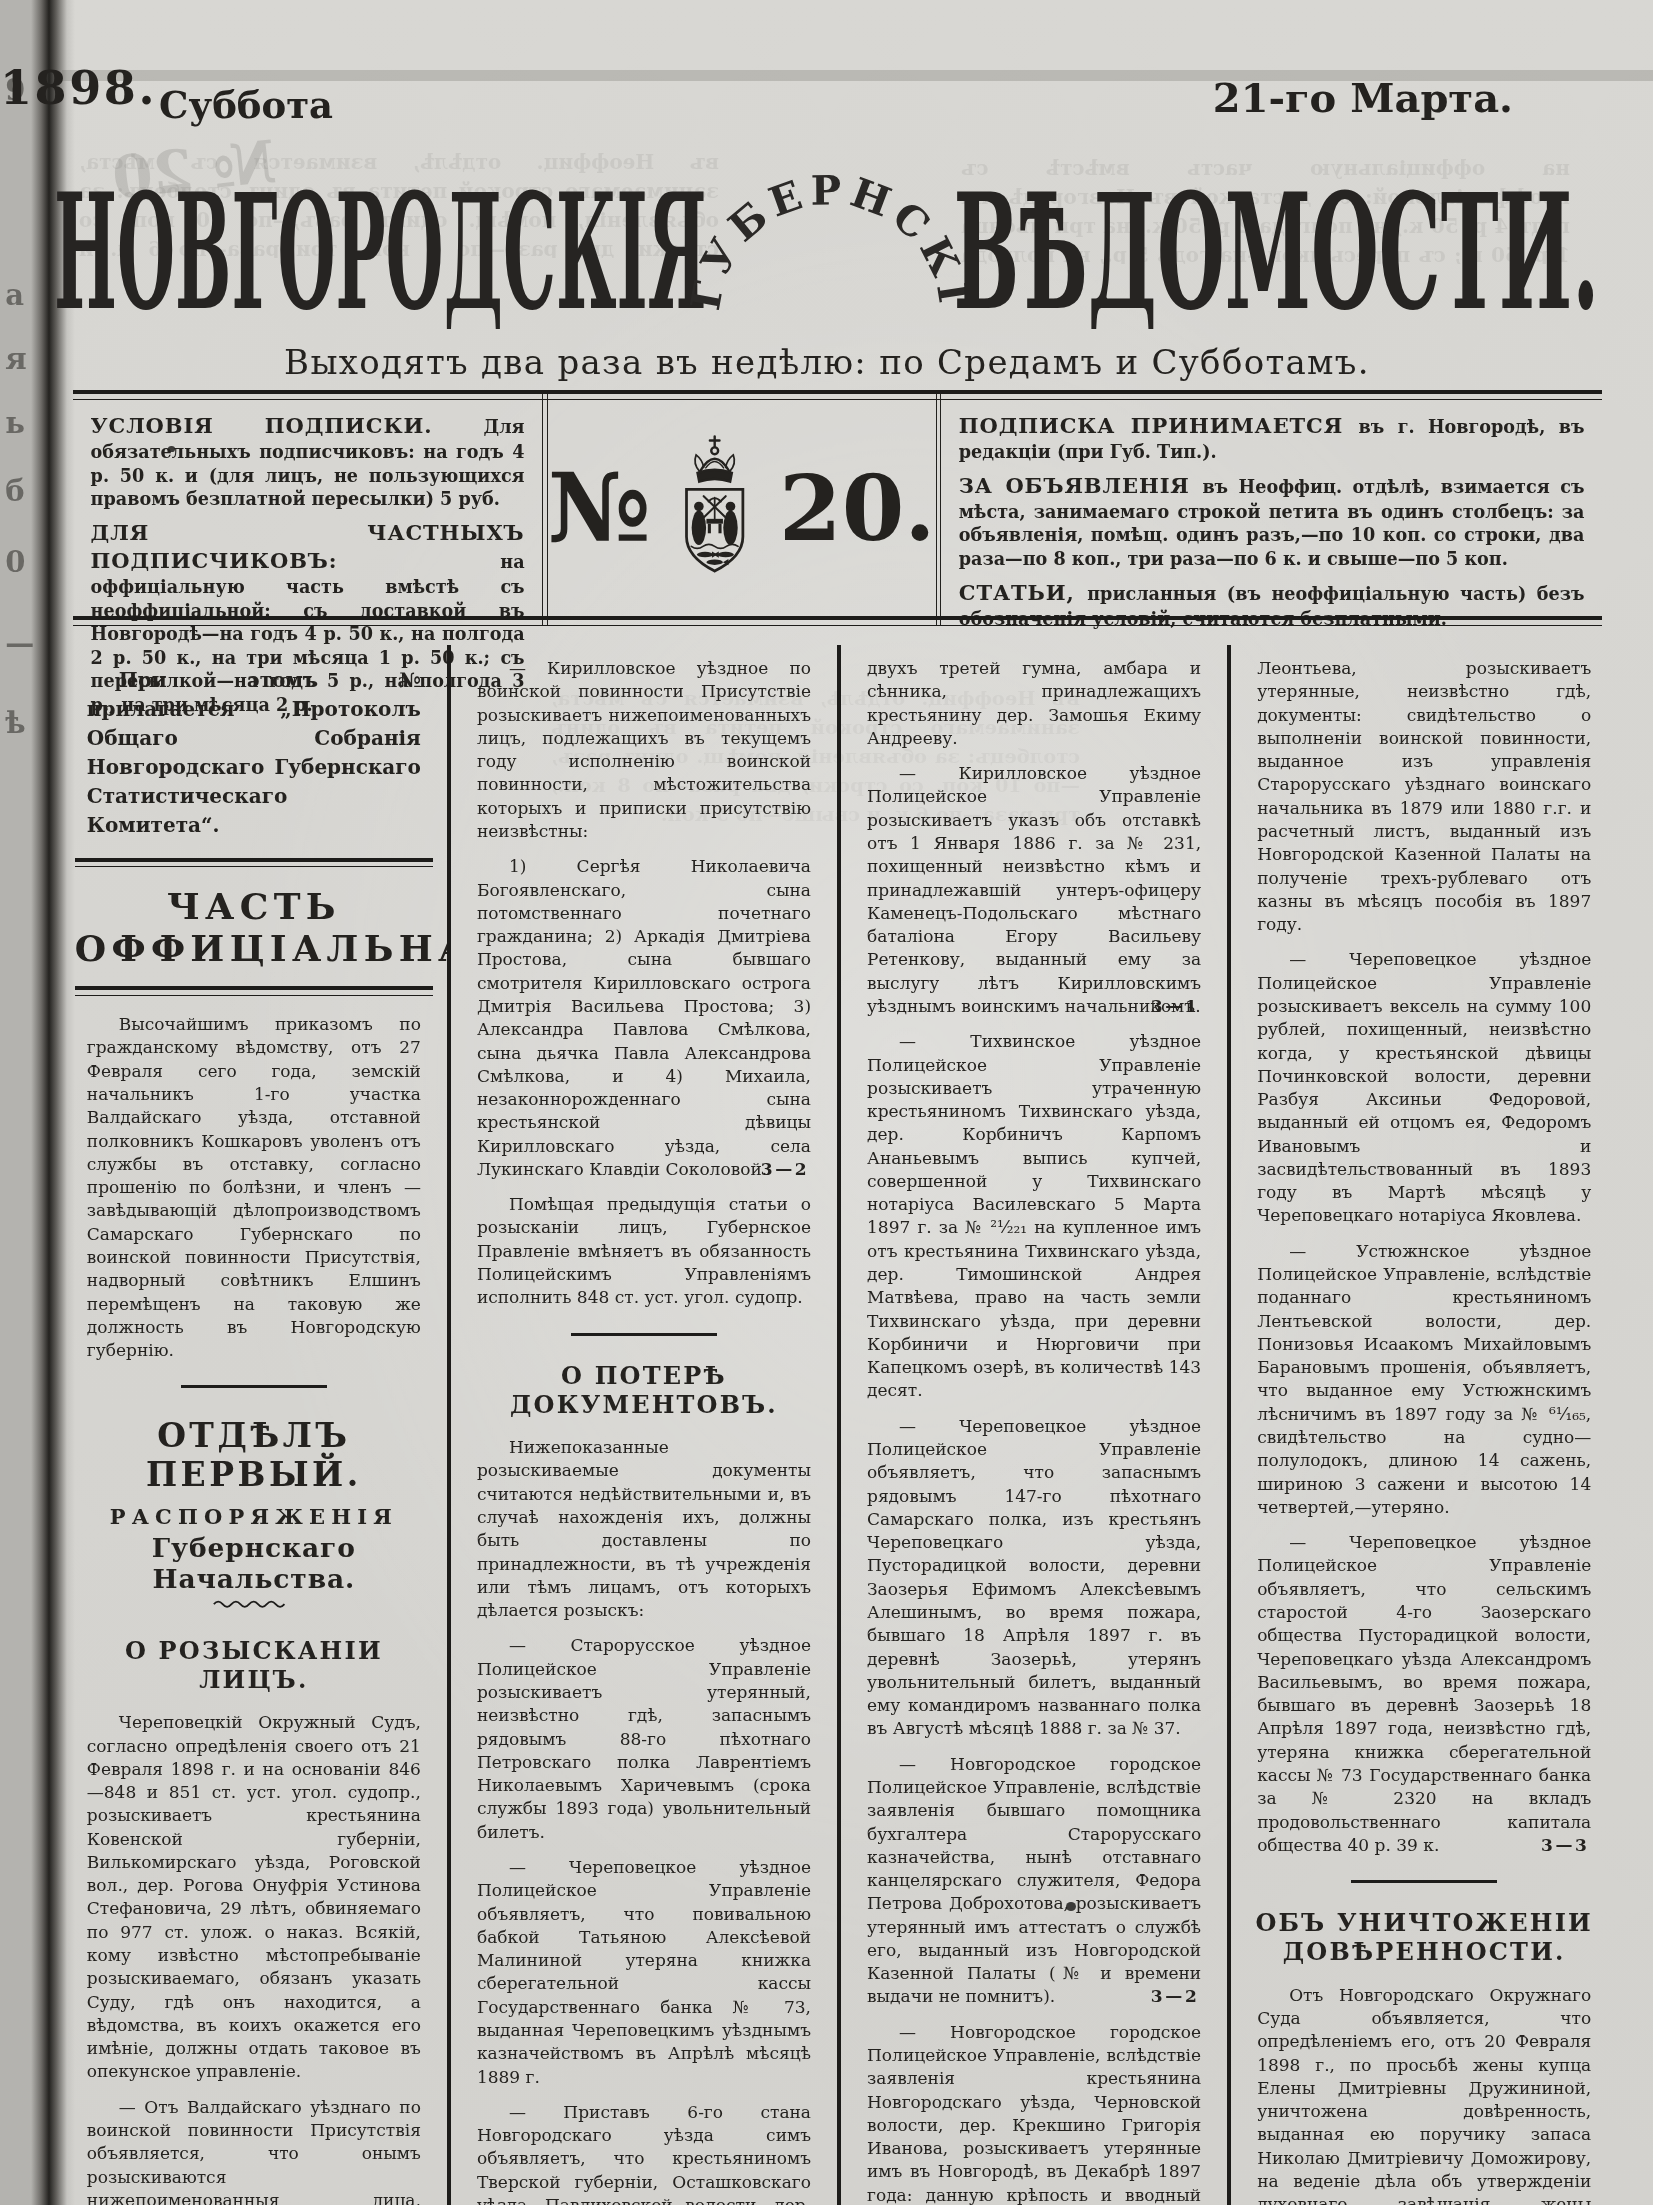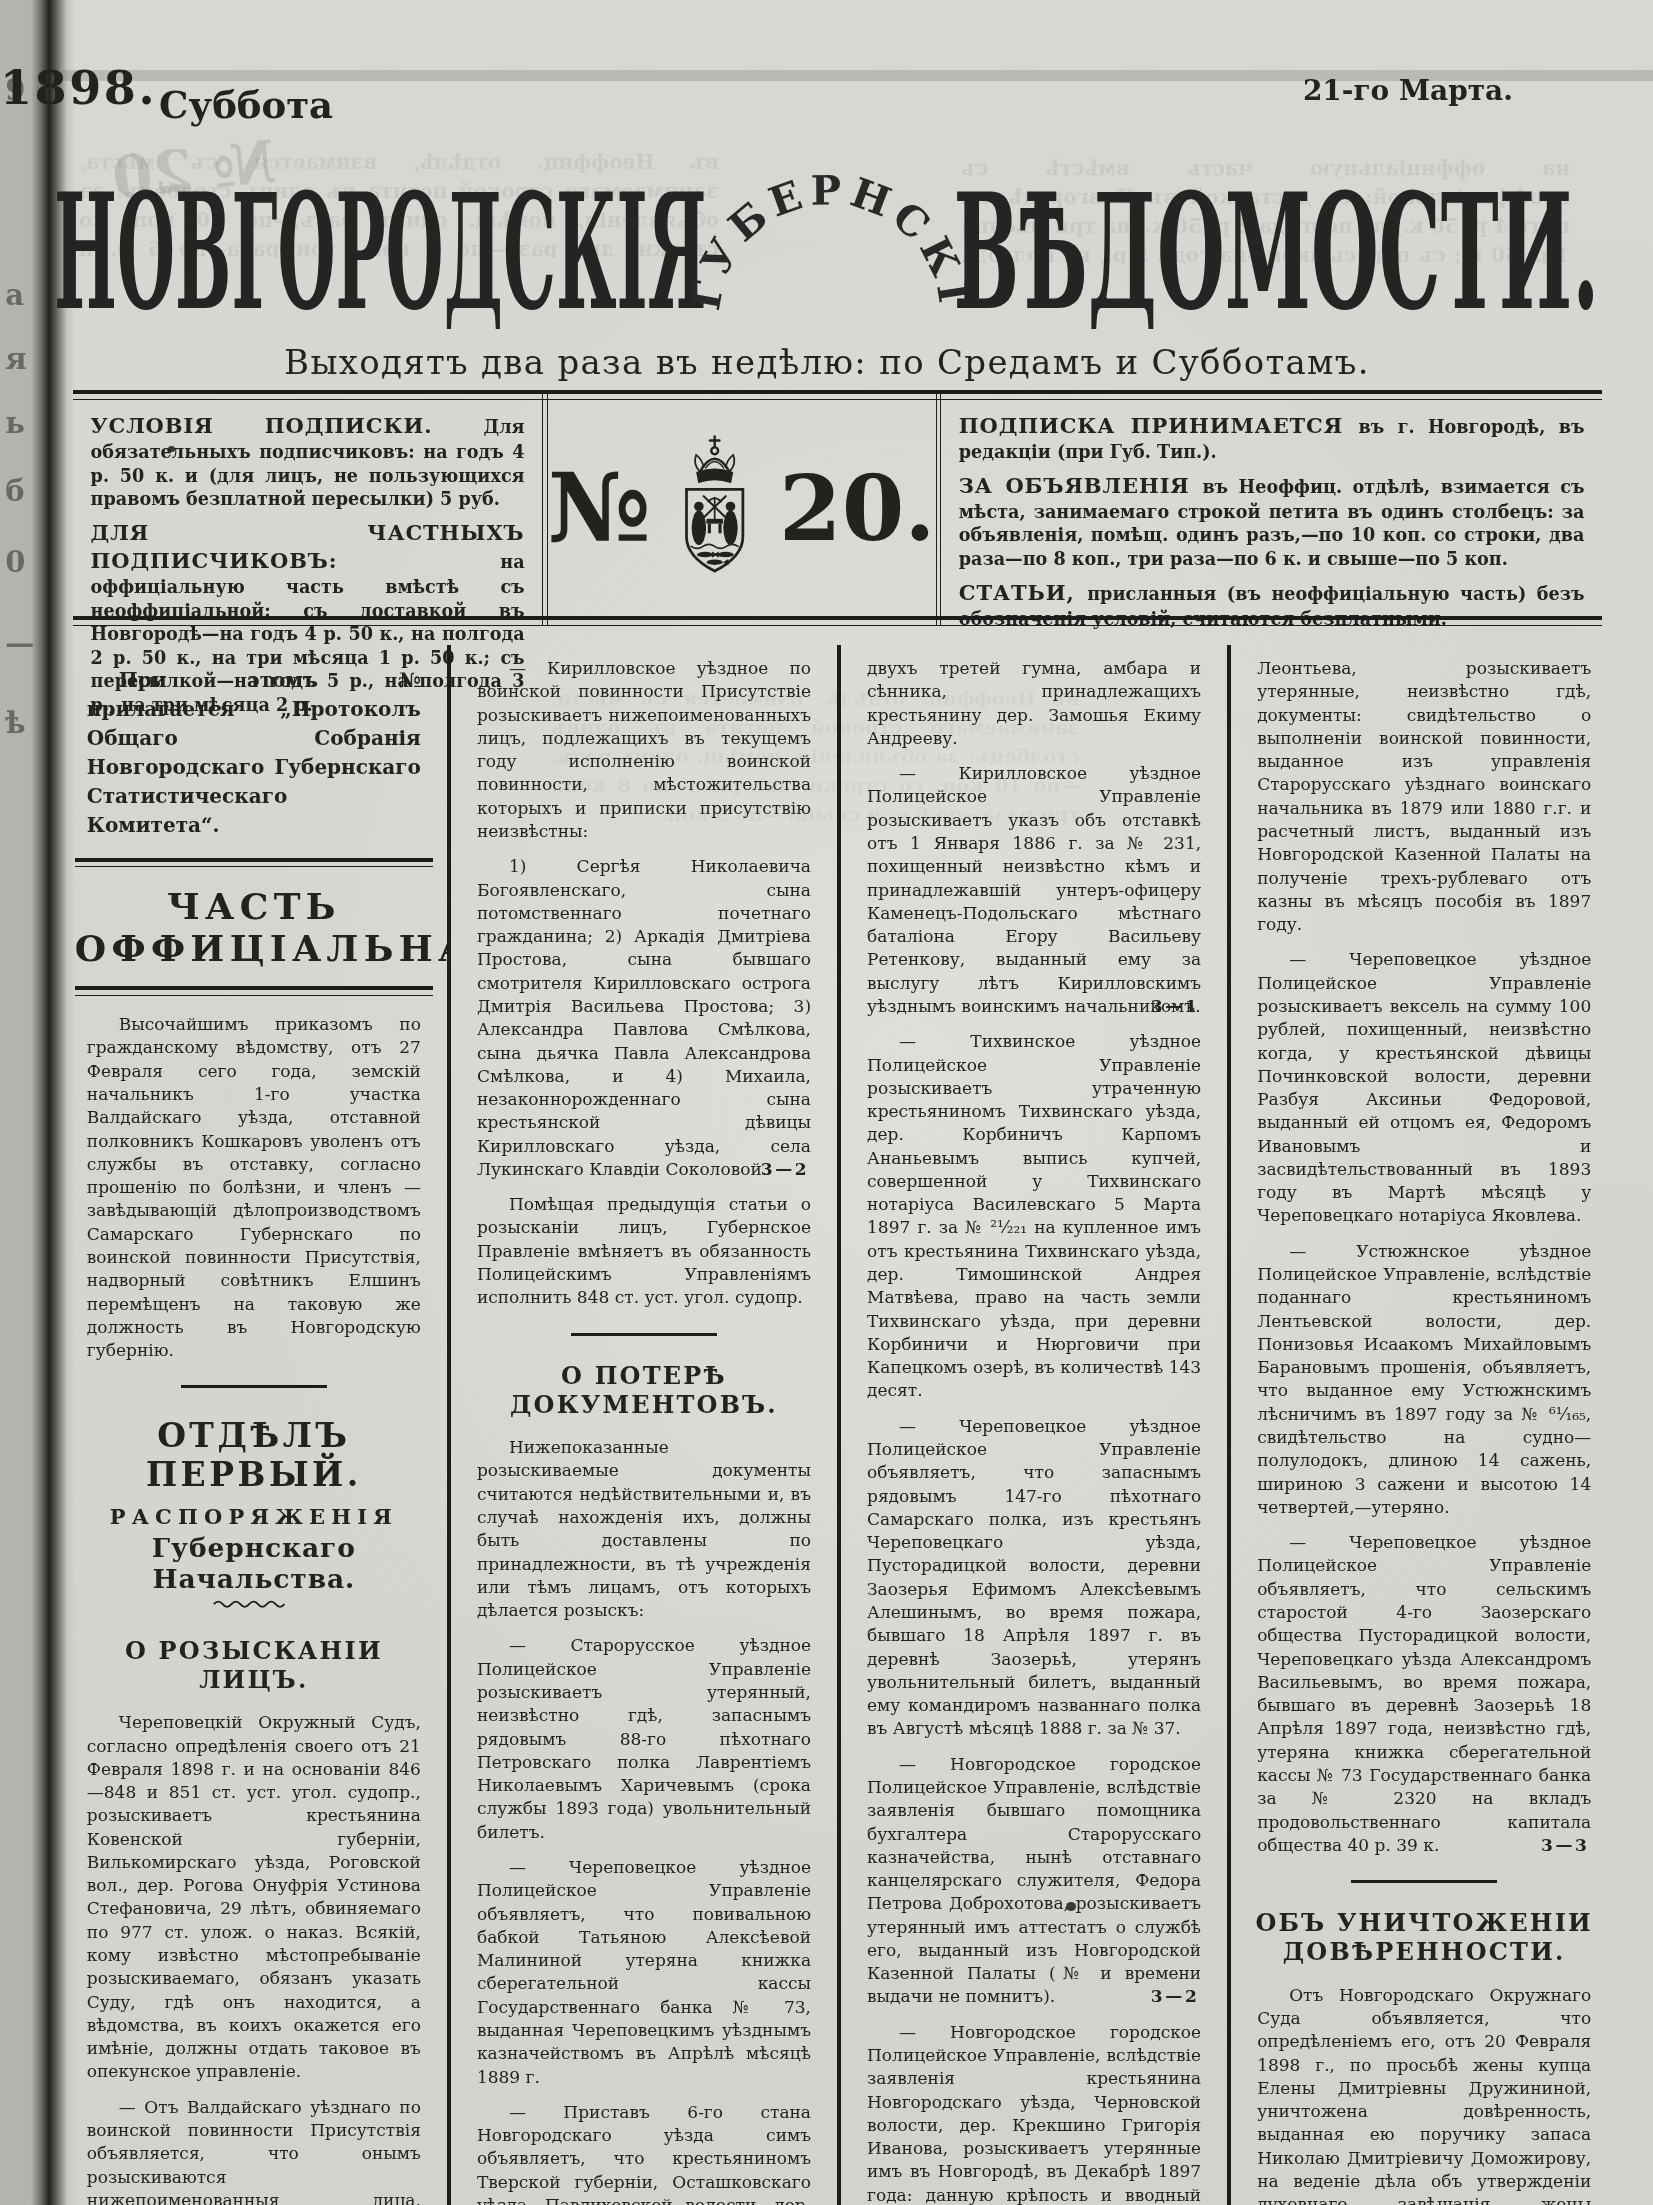--- a/index.html
+++ b/index.html
@@ -20,21 +20,21 @@
   
   .ghost{position:absolute;pointer-events:none;color:#45433f;overflow:hidden;
     transform:scaleX(-1);font-weight:bold;opacity:.09;text-align:justify;}
   .ghost-issue{position:absolute;pointer-events:none;color:#3f3d39;opacity:.15;
     transform:scaleX(-1) rotate(6deg);font-size:58px;font-weight:bold;}
   .mglyph{position:absolute;left:5.3px;color:#383733;opacity:.6;font-size:29px;font-weight:bold;}
 
   
   .weekday{position:absolute;top:83px;left:115px;font-size:37px;font-weight:bold;margin-left:44px;}
   .year{position:absolute;top:61px;left:0;width:100%;font-size:46px;font-weight:bold;letter-spacing:2.6px;}
-  .datert{position:absolute;top:74px;right:141px;font-size:28px;font-weight:bold;}
+  .datert{position:absolute;top:74px;right:141px;font-size:40px;font-weight:bold;}
   .masthead{position:absolute;top:135px;left:46px;}
   .subtitle{position:absolute;top:342px;left:0;width:100%;text-align:center;
     font-size:34px;font-weight:normal;letter-spacing:1.3px;}
 
   
   .subbox{position:absolute;left:73px;right:52px;top:396px;height:223px;}
   .hr-double-top{position:absolute;top:-6.2px;left:0;right:0;height:4.9px;border-top:4px solid #1d1c1a;border-bottom:1.3px solid #1d1c1a;}
   .hr-double-bot{position:absolute;bottom:-7px;left:0;right:0;height:4.9px;border-top:4px solid #1d1c1a;border-bottom:1.3px solid #1d1c1a;}
   .subgrid{display:flex;height:100%;}
   .subcell{padding:16px 17.6px 4.4px 17.6px;font-size:17.6px;line-height:1.34;text-align:justify;font-weight:600;}

